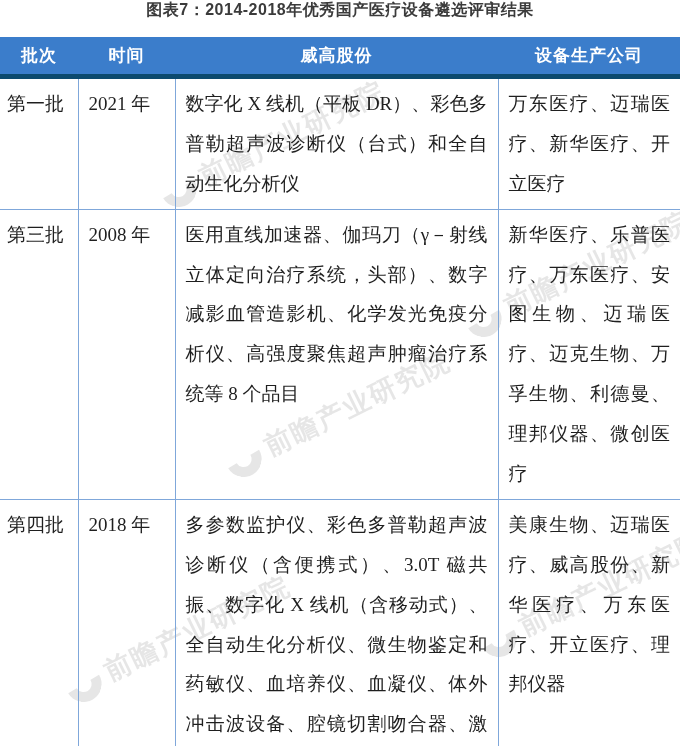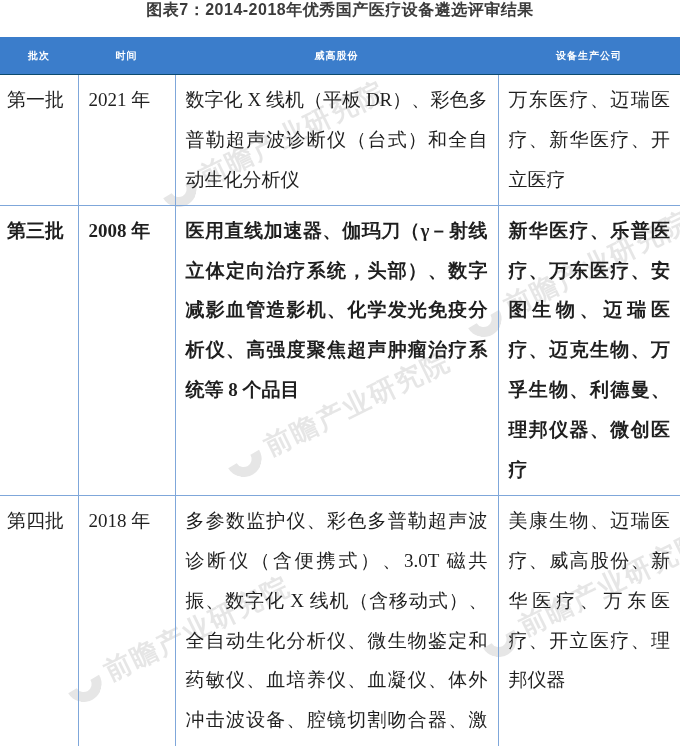--- a/index.html
+++ b/index.html
@@ -60,48 +60,48 @@
     background: transparent;
   }
   col.c-batch { width: 78px; }
   col.c-time  { width: 97px; }
   col.c-equip { width: 323px; }
   col.c-comp  { width: 182px; }
 
   thead th {
     background: #3b7dcb;
     color: #ffffff;
-    font-size: 10px;
+    font-size: 17px;
     font-weight: bold;
     height: 35px;
     text-align: center;
     vertical-align: middle;
     border: none;
-    border-bottom: 1px solid #0c4a6e;
+    border-bottom: 5px solid #0c4a6e;
     letter-spacing: 1px;
   }
 
   tbody td {
     font-family: "Liberation Serif", "DejaVu Serif", serif;
     font-size: 19px;
     color: #1f1f1f;
     line-height: 2.1;
     vertical-align: top;
     padding: 5px 10px;
     border: 1px solid #7fa7da;
     background: transparent;
   }
   tbody tr td:first-child { border-left: none; padding-left: 7px; }
   tbody tr td:last-child  { border-right: none; }
 
   td.cell-equip, td.cell-comp { text-align: justify; text-justify: inter-ideograph; }
 
   tr.r1 td { height: 95px; }
   tr.r2 td { height: 131px; }
-  tr.r3 td { height: 199px; font-weight: bold; }
+  tr.r3 td { height: 199px; }
   tr.r4 td { height: 191px; }
 </style>
 </head>
 <body>
 
 <div class="page">
 
   <div class="wm-layer">
     <div class="wm" style="left:150px; top:125px;">
       <span class="wm-logo"></span>

